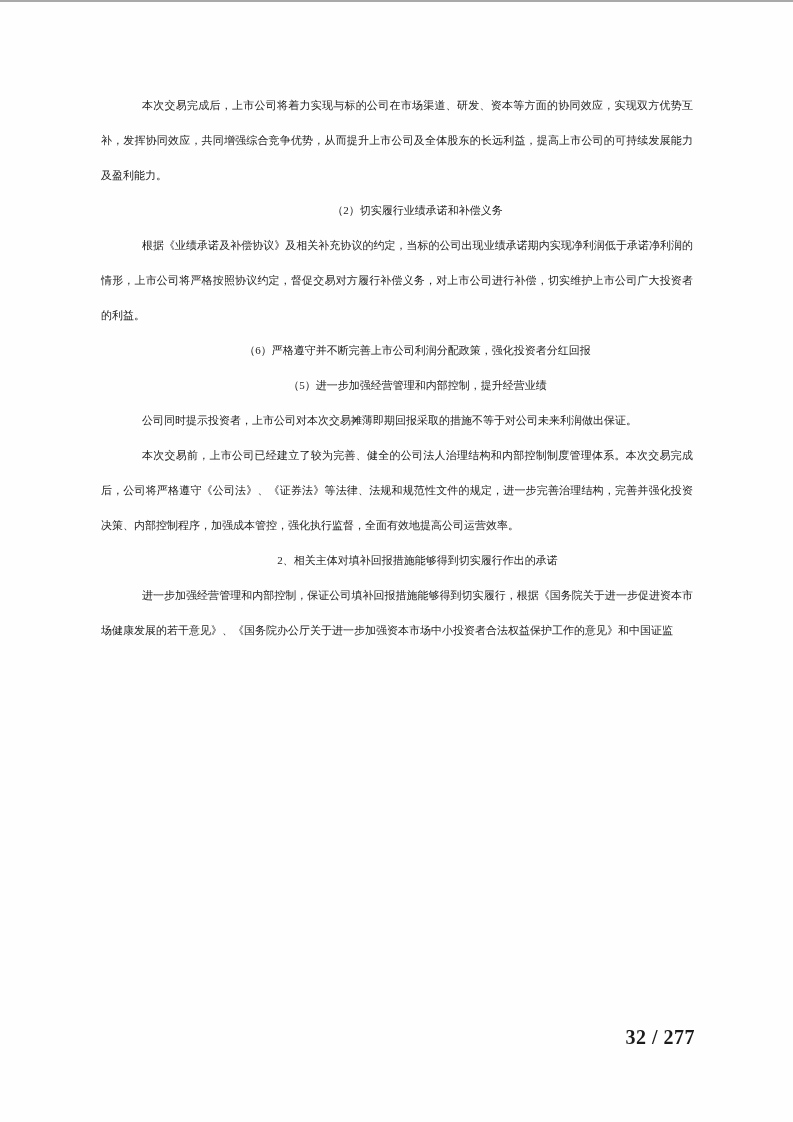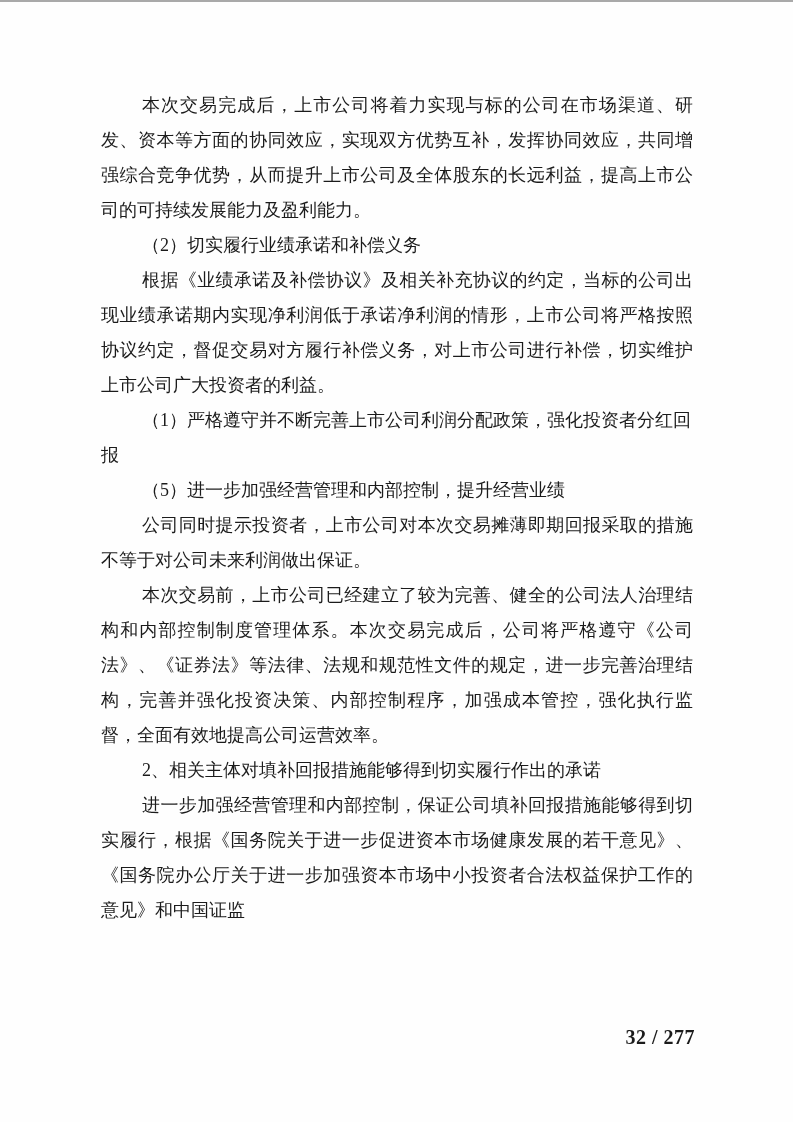--- a/index.html
+++ b/index.html
@@ -25,28 +25,28 @@
     background: #a9a9a9;
   }
   .content {
     position: absolute;
     left: 101px;
     top: 88px;
     width: 592px;
   }
   .para, .heading {
     margin: 0;
-    font-size: 18px;
+    font-size: 11px;
     line-height: 35px;
     text-indent: 41px;
     text-align: justify;
     text-justify: inter-ideograph;
   }
   .heading {
-    text-align: left;
+    text-align: center;
   }
   .page-num {
     position: absolute;
     top: 1026px;
     right: 98px;
     font-size: 20px;
     font-weight: bold;
     letter-spacing: 0.5px;
   }
 </style>
@@ -56,21 +56,21 @@
 <div class="page">
   <div class="scan-edge"></div>
 
   <div class="content">
     <p class="para">本次交易完成后，上市公司将着力实现与标的公司在市场渠道、研发、资本等方面的协同效应，实现双方优势互补，发挥协同效应，共同增强综合竞争优势，从而提升上市公司及全体股东的长远利益，提高上市公司的可持续发展能力及盈利能力。</p>
 
     <p class="heading">（2）切实履行业绩承诺和补偿义务</p>
 
     <p class="para">根据《业绩承诺及补偿协议》及相关补充协议的约定，当标的公司出现业绩承诺期内实现净利润低于承诺净利润的情形，上市公司将严格按照协议约定，督促交易对方履行补偿义务，对上市公司进行补偿，切实维护上市公司广大投资者的利益。</p>
 
-    <p class="heading">（1）严格遵守并不断完善上市公司利润分配政策，强化投资者分红回报</p>
+    <p class="heading">（6）严格遵守并不断完善上市公司利润分配政策，强化投资者分红回报</p>
 
 
     <p class="heading">（5）进一步加强经营管理和内部控制，提升经营业绩</p>
 
     <p class="para">公司同时提示投资者，上市公司对本次交易摊薄即期回报采取的措施不等于对公司未来利润做出保证。</p>
 
     <p class="para">本次交易前，上市公司已经建立了较为完善、健全的公司法人治理结构和内部控制制度管理体系。本次交易完成后，公司将严格遵守《公司法》、《证券法》等法律、法规和规范性文件的规定，进一步完善治理结构，完善并强化投资决策、内部控制程序，加强成本管控，强化执行监督，全面有效地提高公司运营效率。</p>
 
     <p class="heading">2、相关主体对填补回报措施能够得到切实履行作出的承诺</p>
 

